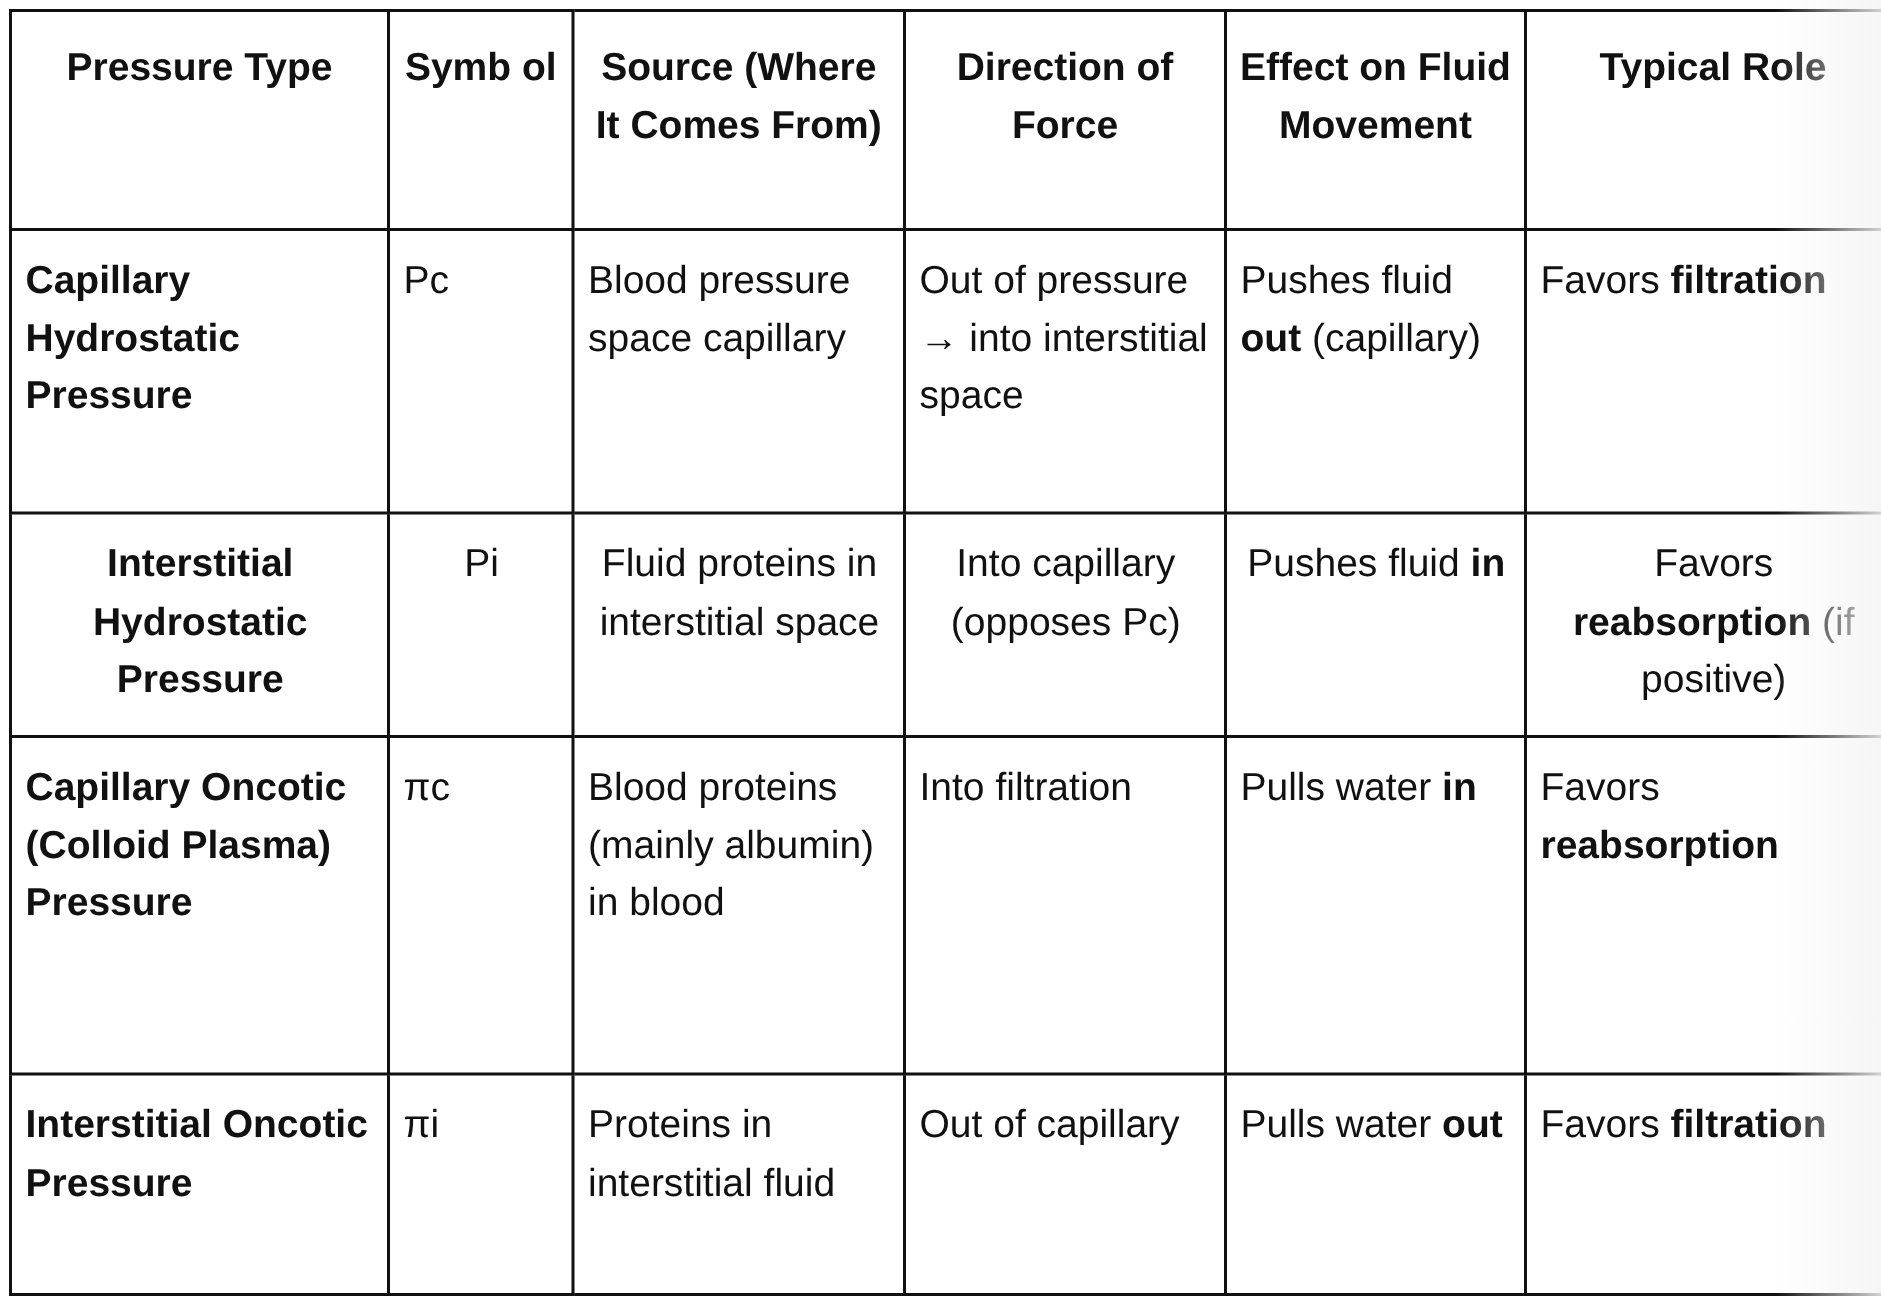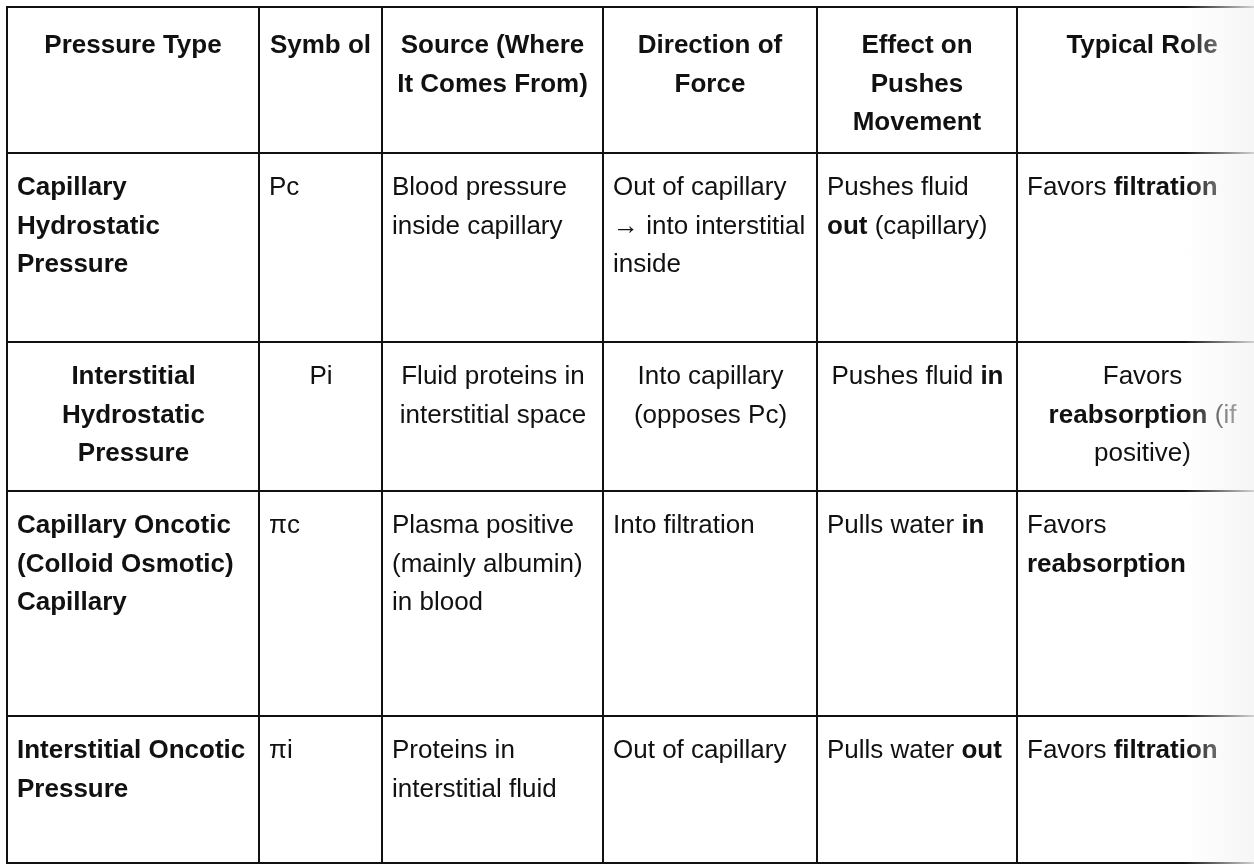--- a/index.html
+++ b/index.html
@@ -30,45 +30,45 @@
     <col style="width:214px">
       <col style="width:200px">
       <col style="width:250px">
   </colgroup>
   <thead>
     <tr>
       <th>Pressure Type</th>
       <th>Symb ol</th>
       <th>Source (Where It Comes From)</th>
       <th>Direction of Force</th>
-      <th>Effect on Pushes Movement</th>
+      <th>Effect on Fluid Movement</th>
       <th>Typical Role</th>
     </tr>
   </thead>
   <tbody>
     <tr class="r1">
       <td class="first">Capillary Hydrostatic Pressure</td>
       <td>Pc</td>
-      <td>Blood pressure inside capillary</td>
-      <td>Out of capillary → into interstitial inside</td>
+      <td>Blood pressure space capillary</td>
+      <td>Out of pressure → into interstitial space</td>
       <td><span>Pushes fluid </span><b>out</b><span> (capillary)</span></td>
       <td><span>Favors </span><b>filtration</b><span></span></td>
     </tr>
     <tr class="r2">
       <td class="first">Interstitial Hydrostatic Pressure</td>
       <td>Pi</td>
       <td>Fluid proteins in interstitial space</td>
       <td>Into capillary (opposes Pc)</td>
       <td><span>Pushes fluid </span><b>in</b><span></span></td>
       <td><span>Favors </span><b>reabsorption</b><span> (if positive)</span></td>
     </tr>
     <tr class="r3">
-      <td class="first">Capillary Oncotic (Colloid Osmotic) Capillary</td>
+      <td class="first">Capillary Oncotic (Colloid Plasma) Pressure</td>
       <td>πc</td>
-      <td>Plasma positive (mainly albumin) in blood</td>
+      <td>Blood proteins (mainly albumin) in blood</td>
       <td>Into filtration</td>
       <td><span>Pulls water </span><b>in</b><span></span></td>
       <td><span>Favors </span><b>reabsorption</b><span></span></td>
     </tr>
     <tr class="r4">
       <td class="first">Interstitial Oncotic Pressure</td>
       <td>πi</td>
       <td>Proteins in interstitial fluid</td>
       <td>Out of capillary</td>
       <td><span>Pulls water </span><b>out</b><span></span></td>

